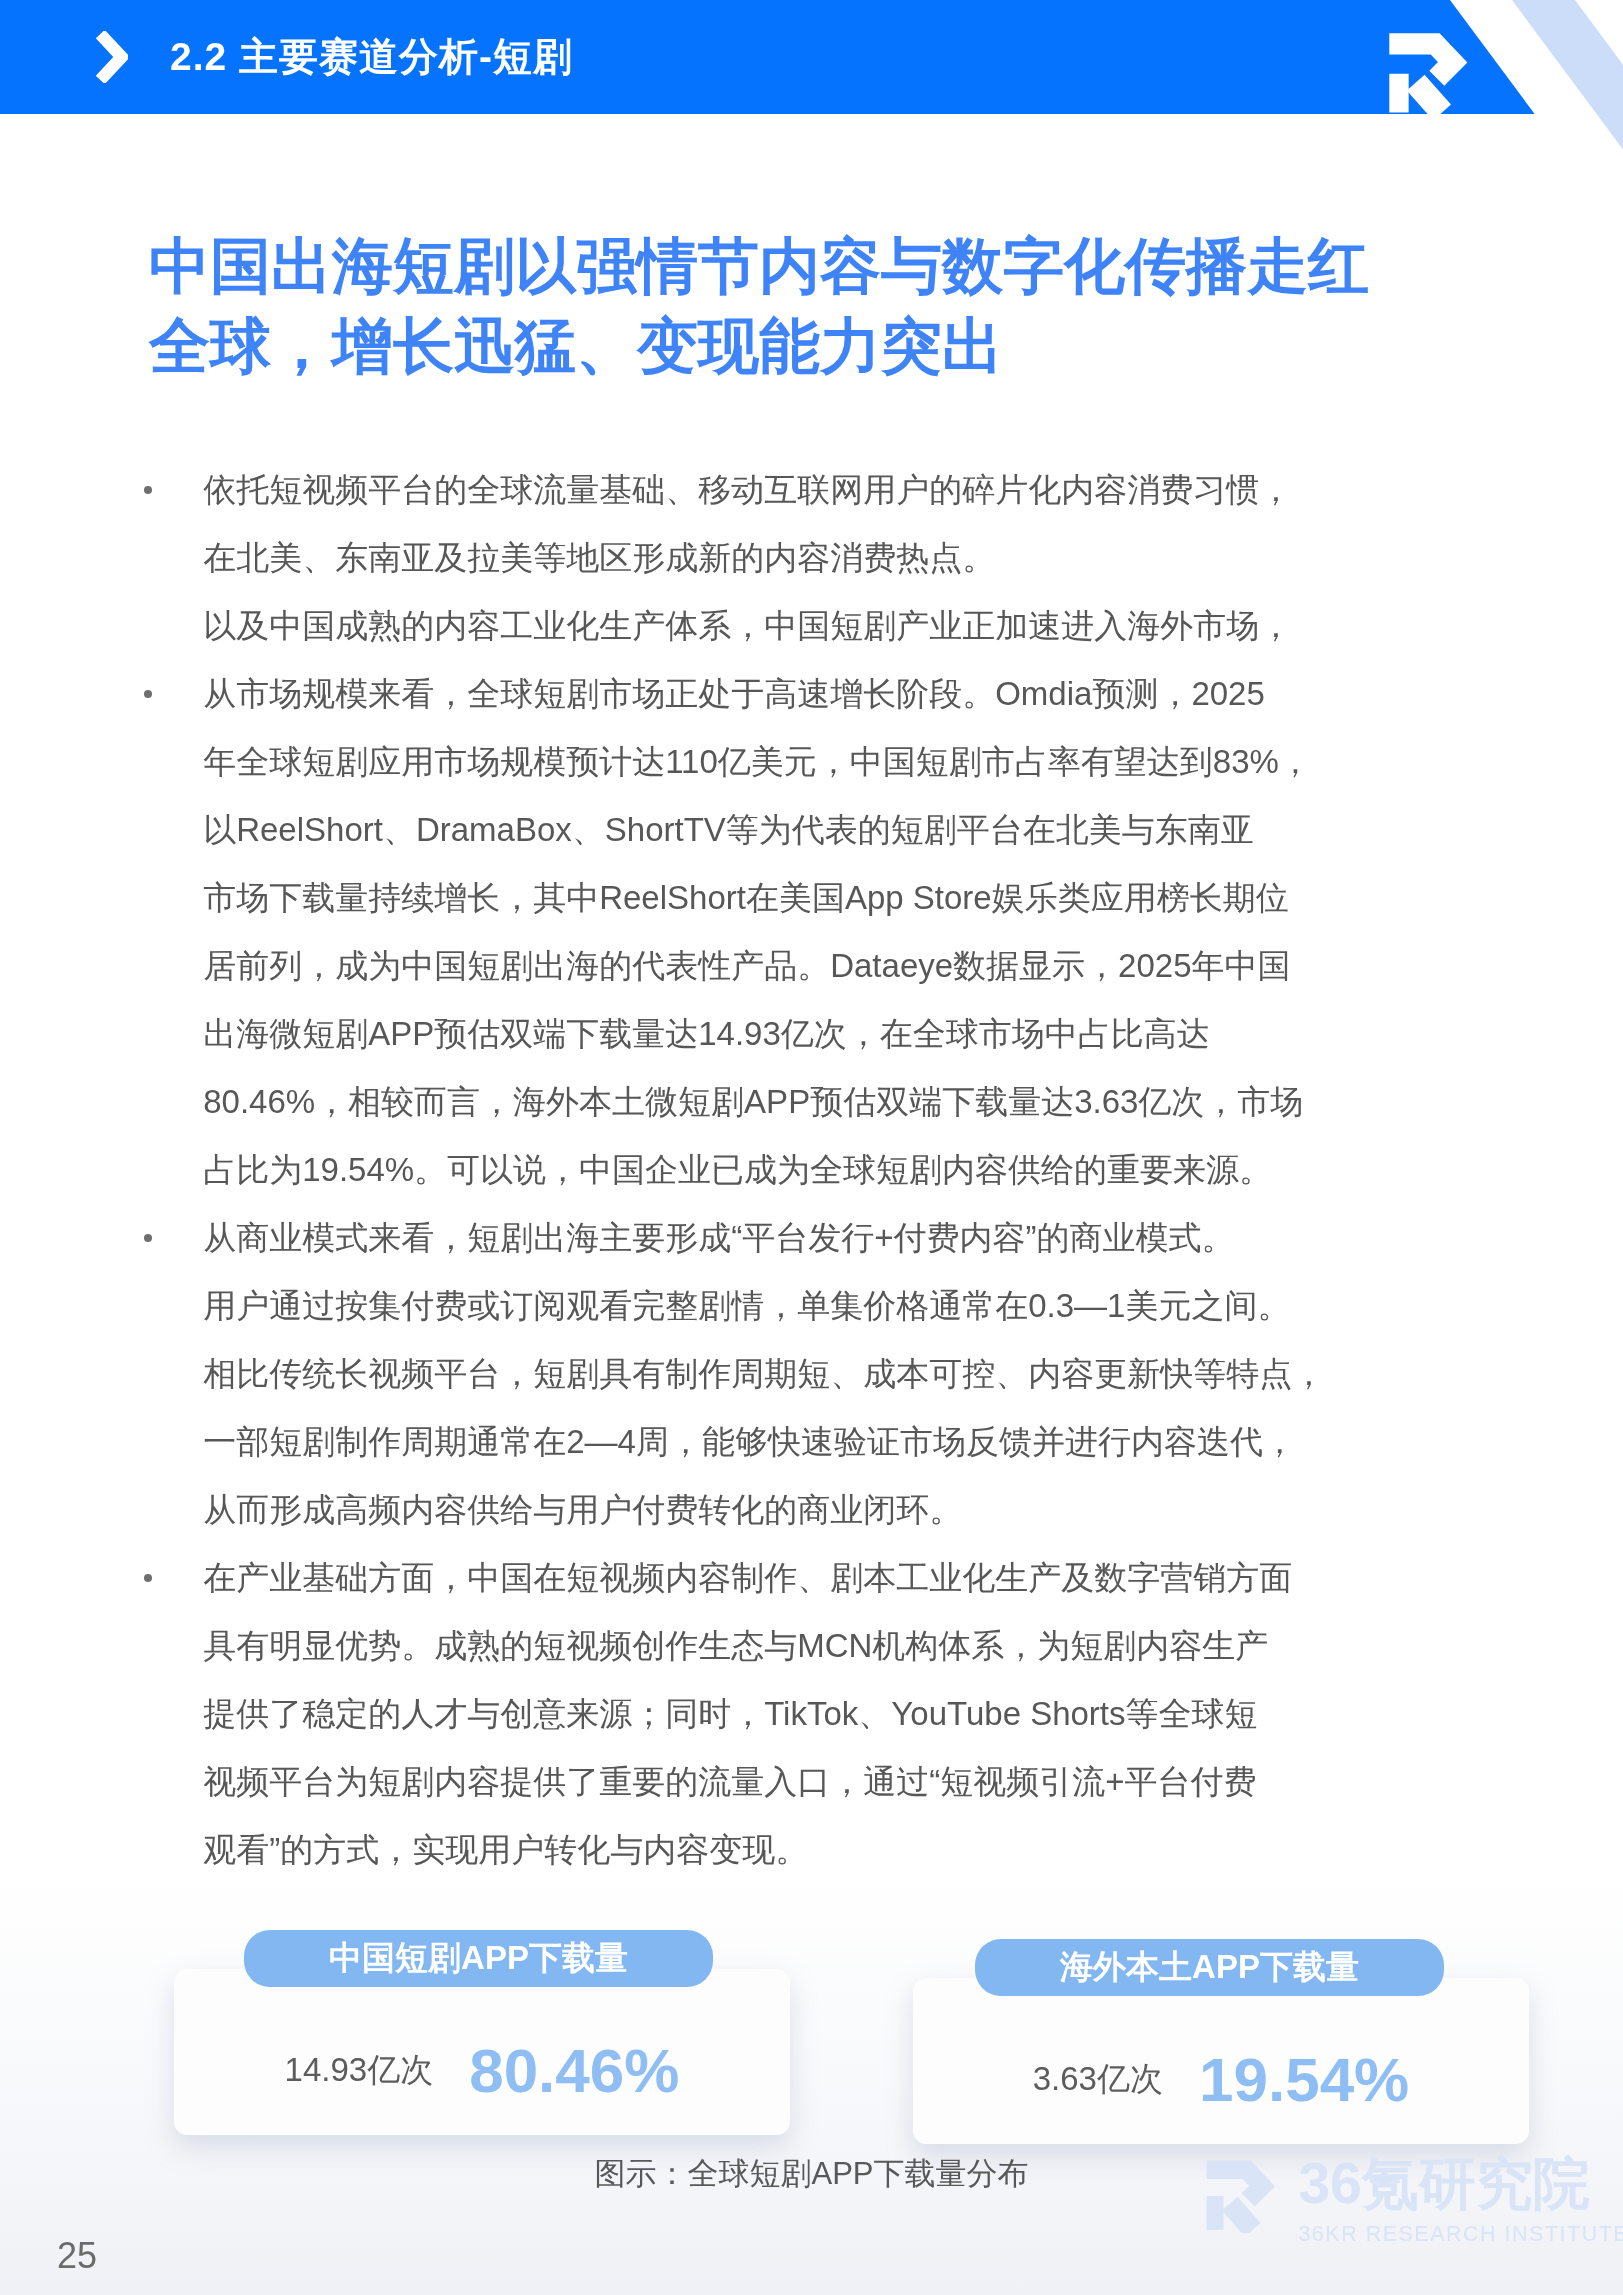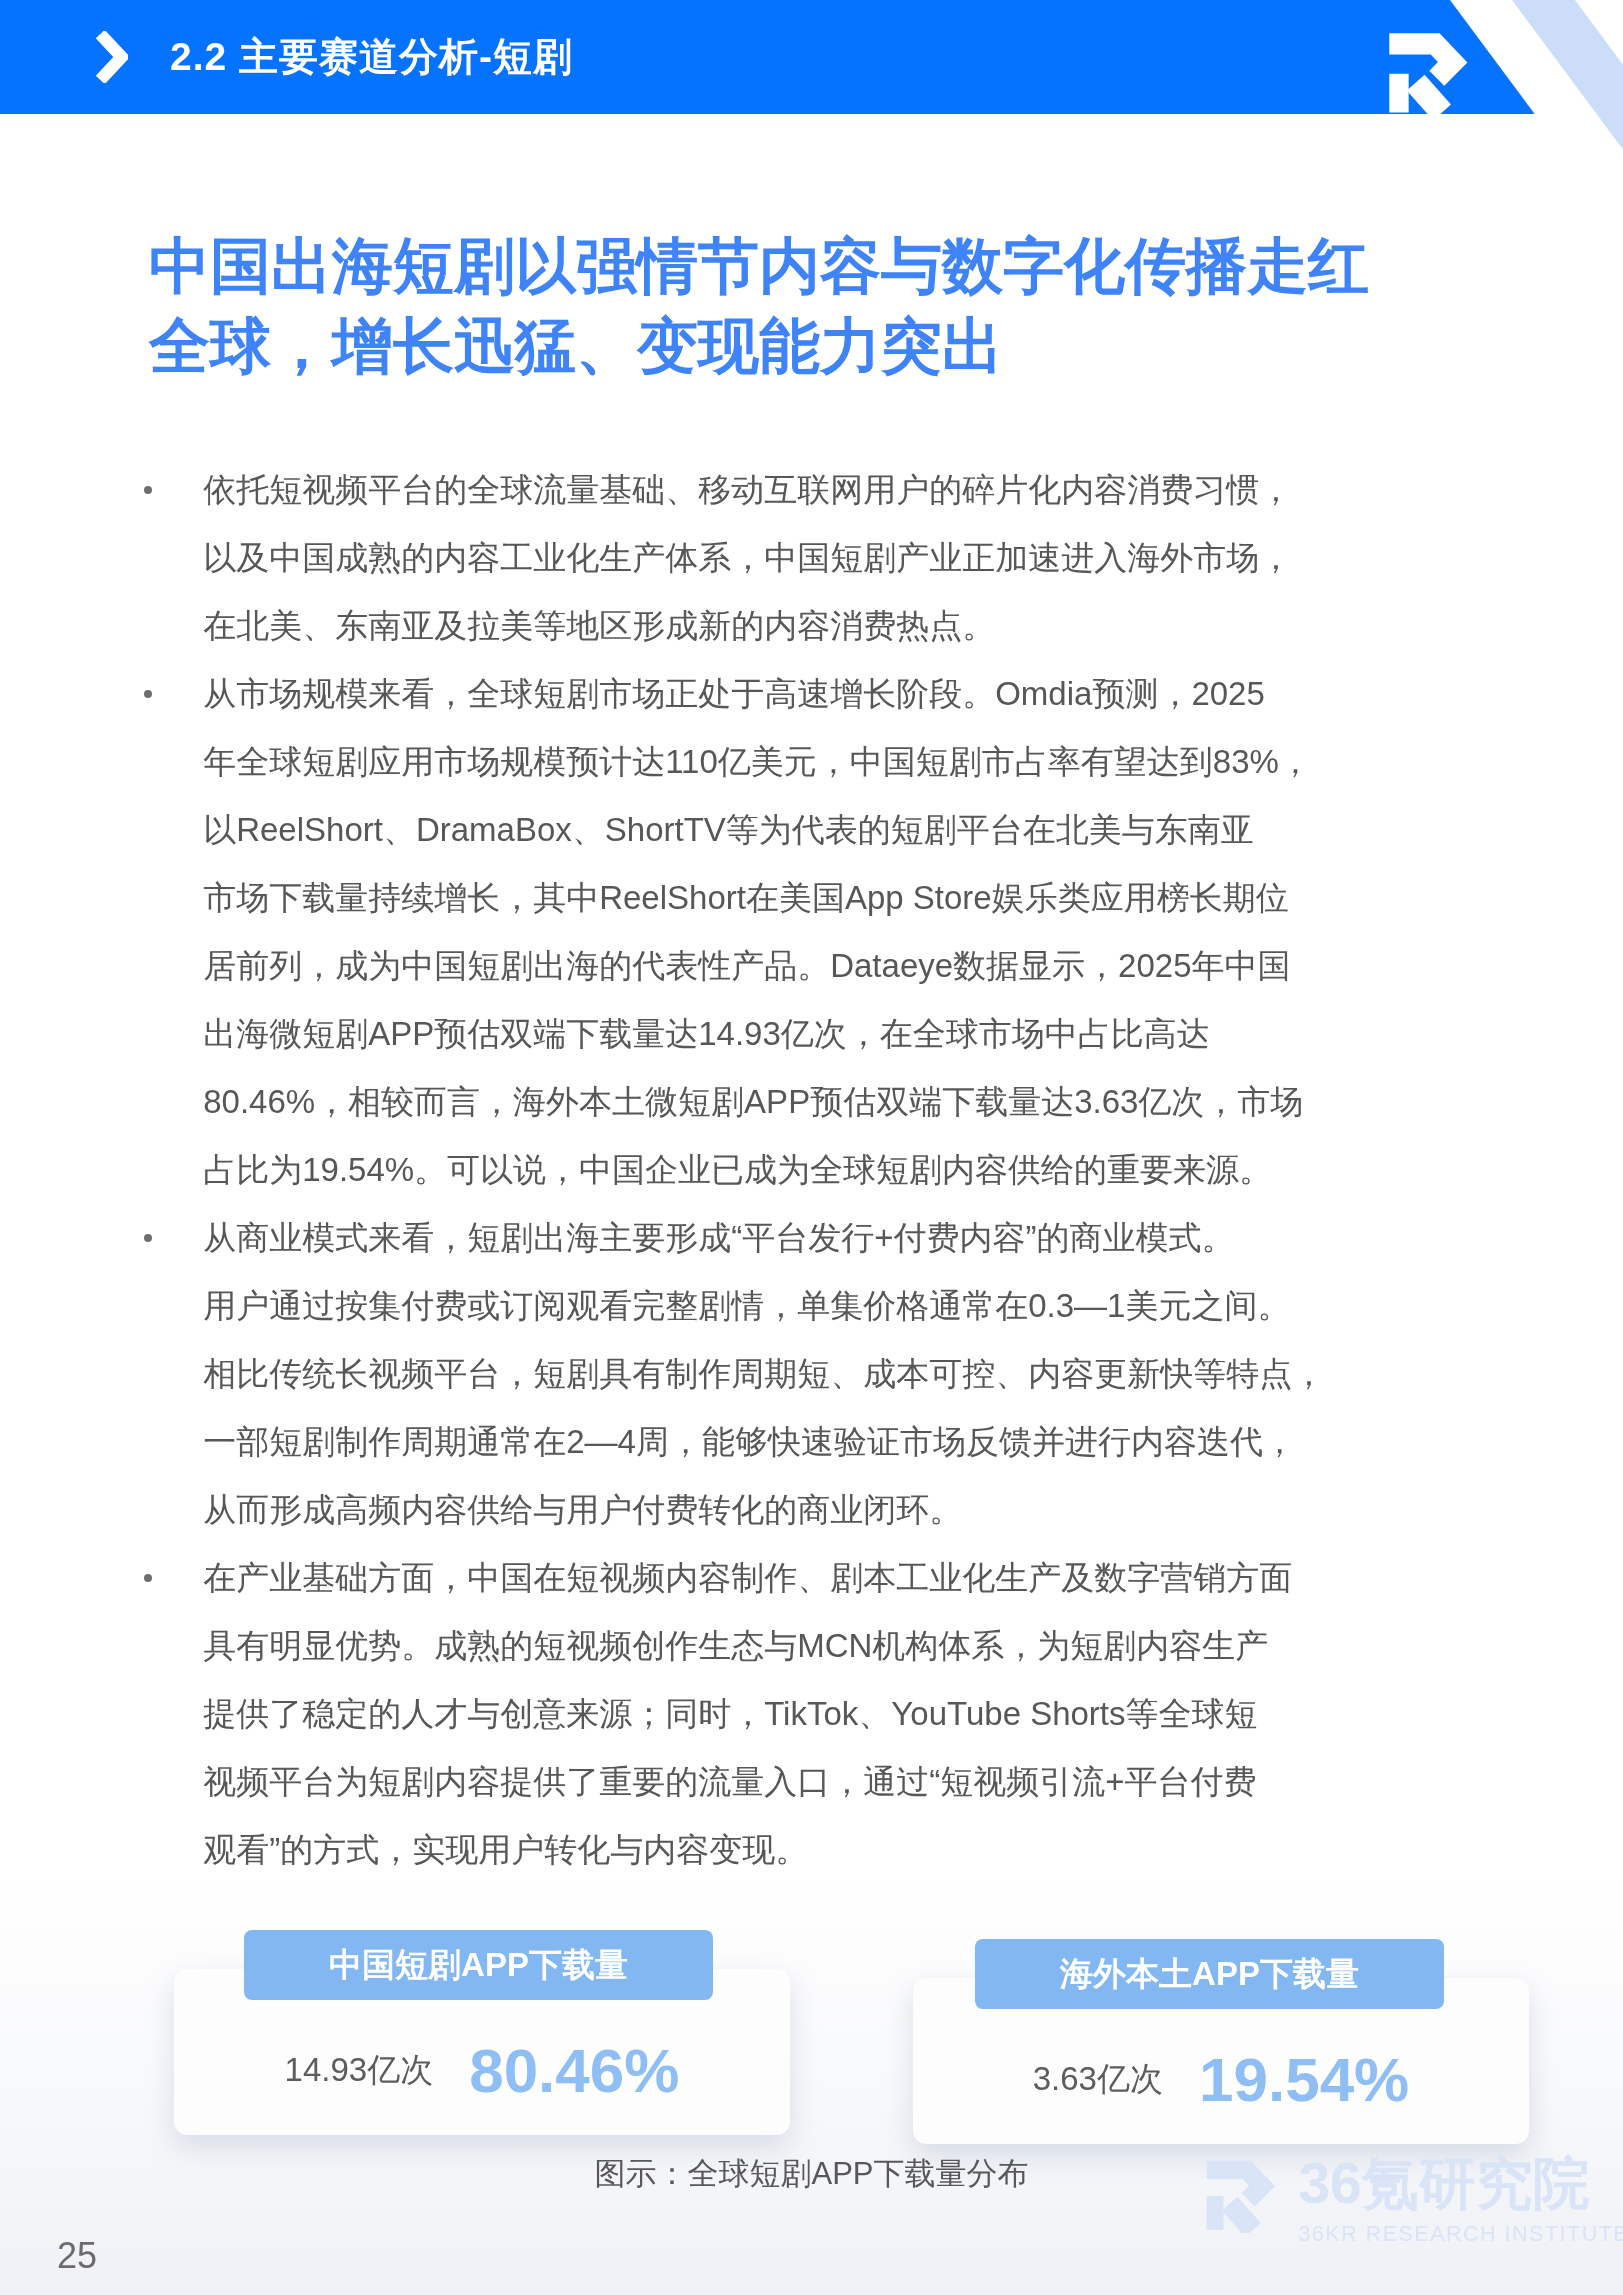--- a/index.html
+++ b/index.html
@@ -48,22 +48,22 @@
   .bottom-wash {
     position:absolute; left:0; top:1871px; width:1623px; height:424px;
     background:linear-gradient(180deg, #ffffff 0%, #f8f9fb 50%, #eff1f6 100%);
   }
 
   
   .stat-group { position:absolute; width:616px; height:204px; }
   .sg0 { left:174px;  top:1930px; }
   .sg1 { left:885px; top:1939px;margin-left:28px; }
   .stat-tab {
-    position:absolute; top:0; width:469px; height:70px;
-    background:#82B7F1; border-radius:8px; z-index:2;
+    position:absolute; top:0; width:469px; height:57px;
+    background:#82B7F1; border-radius:26px; z-index:2;
     display:flex; align-items:center; justify-content:center;
     color:#ffffff; font-weight:bold; font-size:33px; white-space:nowrap;
   }
   .sg0 .stat-tab { left:70px; }
   .sg1 .stat-tab { left:62px; }
   .stat-card {
     position:absolute; left:0; top:39px; width:616px; height:166px;
     background:#fdfdfe; border-radius:13.3px;
     box-shadow:0 11.2px 28px rgba(145,160,185,0.30);
     display:flex; align-items:center; justify-content:center; gap:36px;
@@ -108,22 +108,22 @@
     <div>中国出海短剧以强情节内容与数字化传播走红</div>
     <div>全球，增长迅猛、变现能力突出</div>
   </div>
 
   <div class="bullets">
 
     <div class="bullet">
       <span class="dot"></span>
       <div class="blines">
         <div class="bline">依托短视频平台的全球流量基础、移动互联网用户的碎片化内容消费习惯，</div>
+        <div class="bline">在北美、东南亚及拉美等地区形成新的内容消费热点。</div>
         <div class="bline">以及中国成熟的内容工业化生产体系，中国短剧产业正加速进入海外市场，</div>
-        <div class="bline">在北美、东南亚及拉美等地区形成新的内容消费热点。</div>
       </div>
     </div>
 
     <div class="bullet">
       <span class="dot"></span>
       <div class="blines">
         <div class="bline">从市场规模来看，全球短剧市场正处于高速增长阶段。Omdia预测，2025</div>
         <div class="bline">年全球短剧应用市场规模预计达110亿美元，中国短剧市占率有望达到83%，</div>
         <div class="bline">以ReelShort、DramaBox、ShortTV等为代表的短剧平台在北美与东南亚</div>
         <div class="bline">市场下载量持续增长，其中ReelShort在美国App Store娱乐类应用榜长期位</div>

